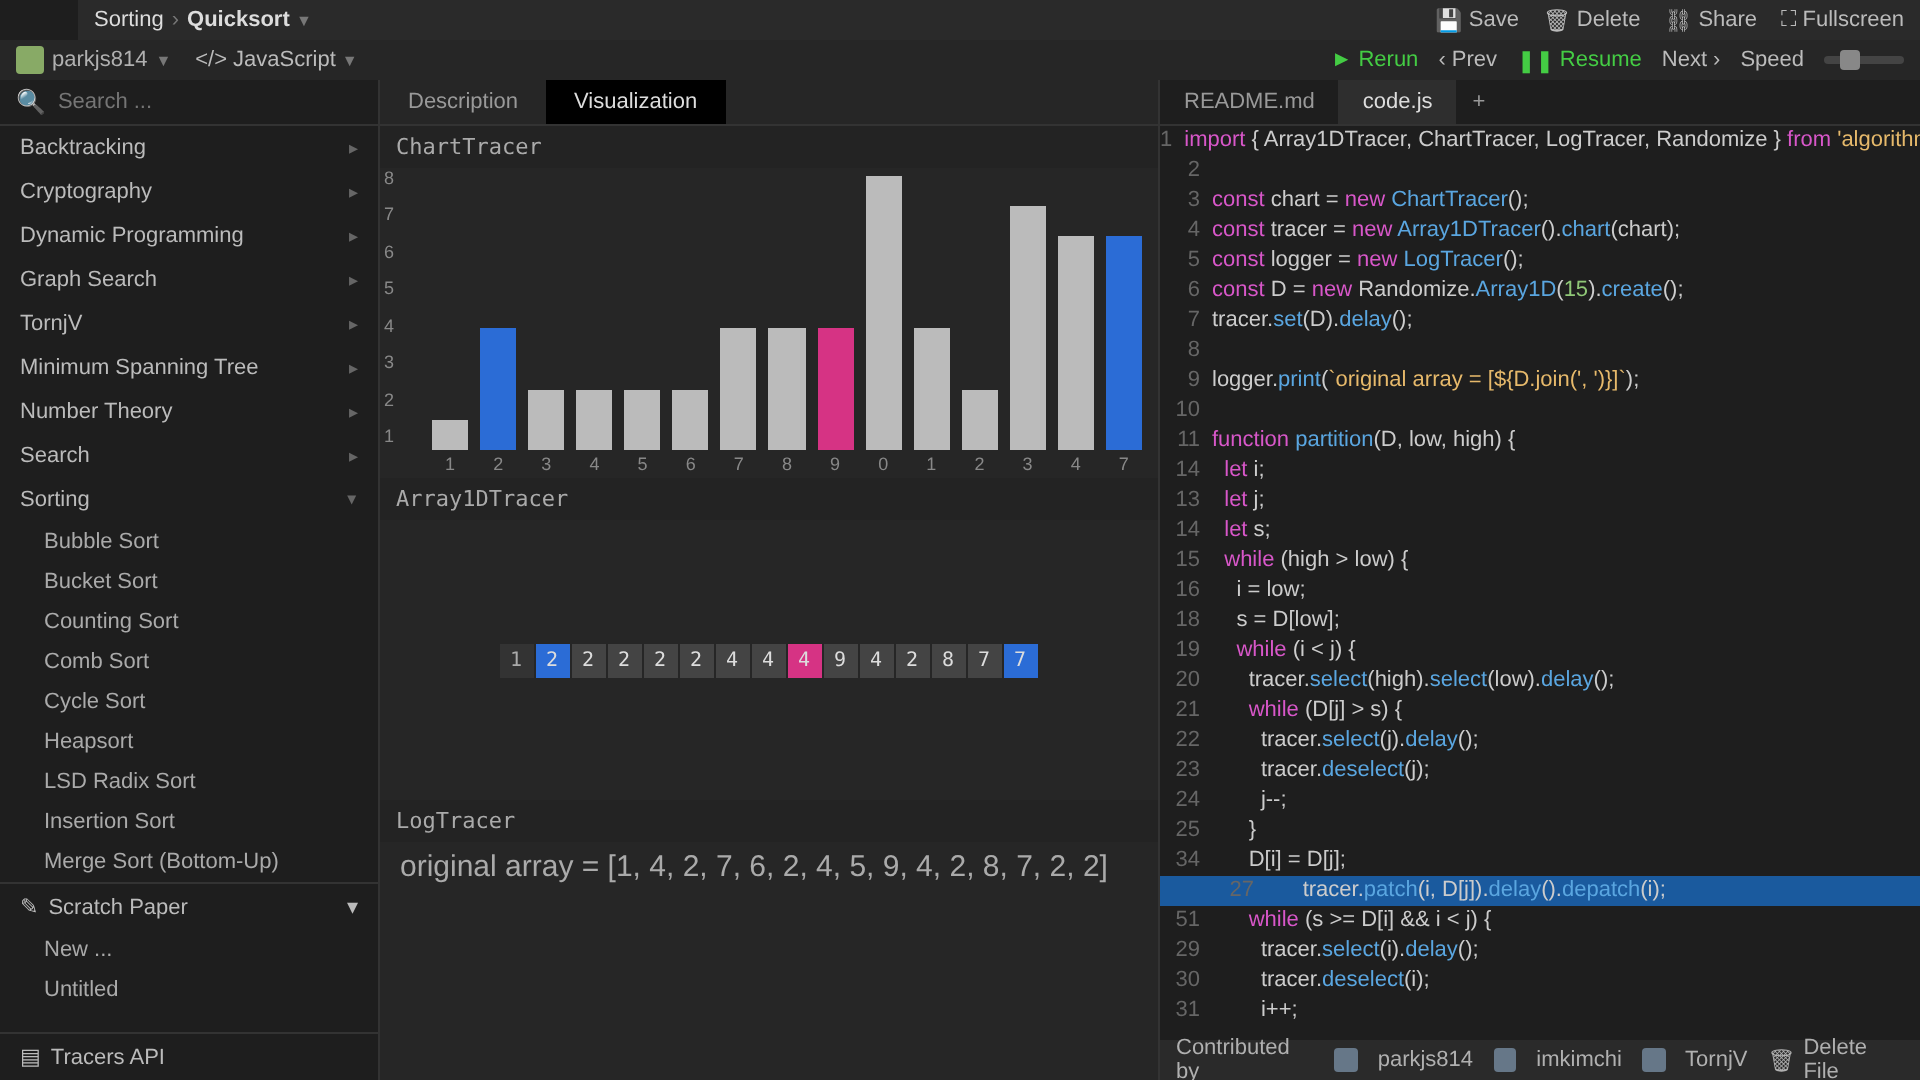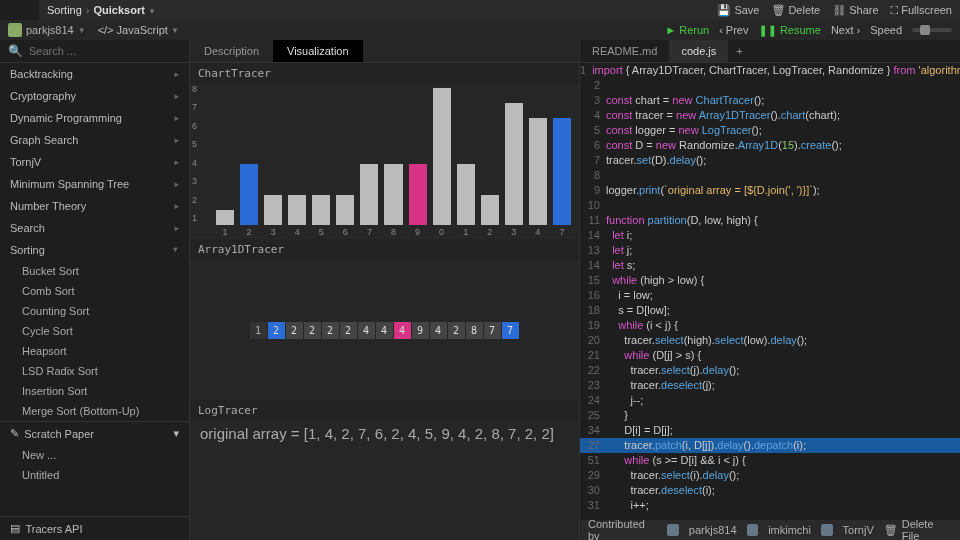--- a/index.html
+++ b/index.html
@@ -54,21 +54,21 @@
 .log { flex: 1; padding: 2px 0; font-family: monospace; font-size: 15px; }
 .log .line { padding: 2px 10px; color: #aaa; }
 
 .code { flex: 1; display: flex; flex-direction: column; background: #1e1e1e; min-width: 0; }
 .code-tabs { display: flex; font-size: 11px; border-bottom: 1px solid #333; align-items: center; }
 .code-tab { padding: 5px 12px; cursor: pointer; color: #999; }
 .code-tab.active { background: #2e2e2e; color: #ddd; }
 .code-tab.plus { padding: 5px 8px; }
 .editor { flex: 1; overflow: hidden; font-family: Menlo, monospace; font-size: 11px; line-height: 15px; }
 .eline { display: flex; white-space: pre; }
-.eline.hl { background: #1a5a9e; }
+.eline.hl { background: #1a5a9e; padding-left: 27px; }
 .lno { width: 26px; text-align: right; padding-right: 6px; color: #666; user-select: none; }
 .code-content { color: #ccc; }
 .k { color: #d857c9; }
 .s { color: #e6b96b; }
 .n { color: #8fc777; }
 .f { color: #5aa6e0; }
 
 .botbar { height: 20px; background: #2a2a2a; display: flex; align-items: center; padding: 0 8px; font-size: 11px; gap: 10px; }
 .botbar .right { margin-left: auto; display: flex; gap: 8px; align-items: center; }
 .mini-av { width: 12px; height: 12px; background: #678; border-radius: 2px; }
@@ -175,23 +175,24 @@
         <div class="cat">
           <span>Search</span>
           <span class="chev">▸</span>
         </div>
       </div>
     <div class="cat exp">
         <span>Sorting</span>
         <span class="chev">▸</span>
       </div>
     <div id="sorts">
+        <div class="sub">Bubble Sort</div>
         <div class="sub">Bucket Sort</div>
+        <div class="sub">Counting Sort</div>
         <div class="sub">Comb Sort</div>
-        <div class="sub">Counting Sort</div>
         <div class="sub">Cycle Sort</div>
         <div class="sub">Heapsort</div>
         <div class="sub">LSD Radix Sort</div>
         <div class="sub">Insertion Sort</div>
         <div class="sub">Merge Sort (Bottom-Up)</div>
       </div>
     <div class="sp-head">
         <span>✎</span>
         <span>Scratch Paper</span>
         <span class="chev" style="margin-left:auto">▾</span>

